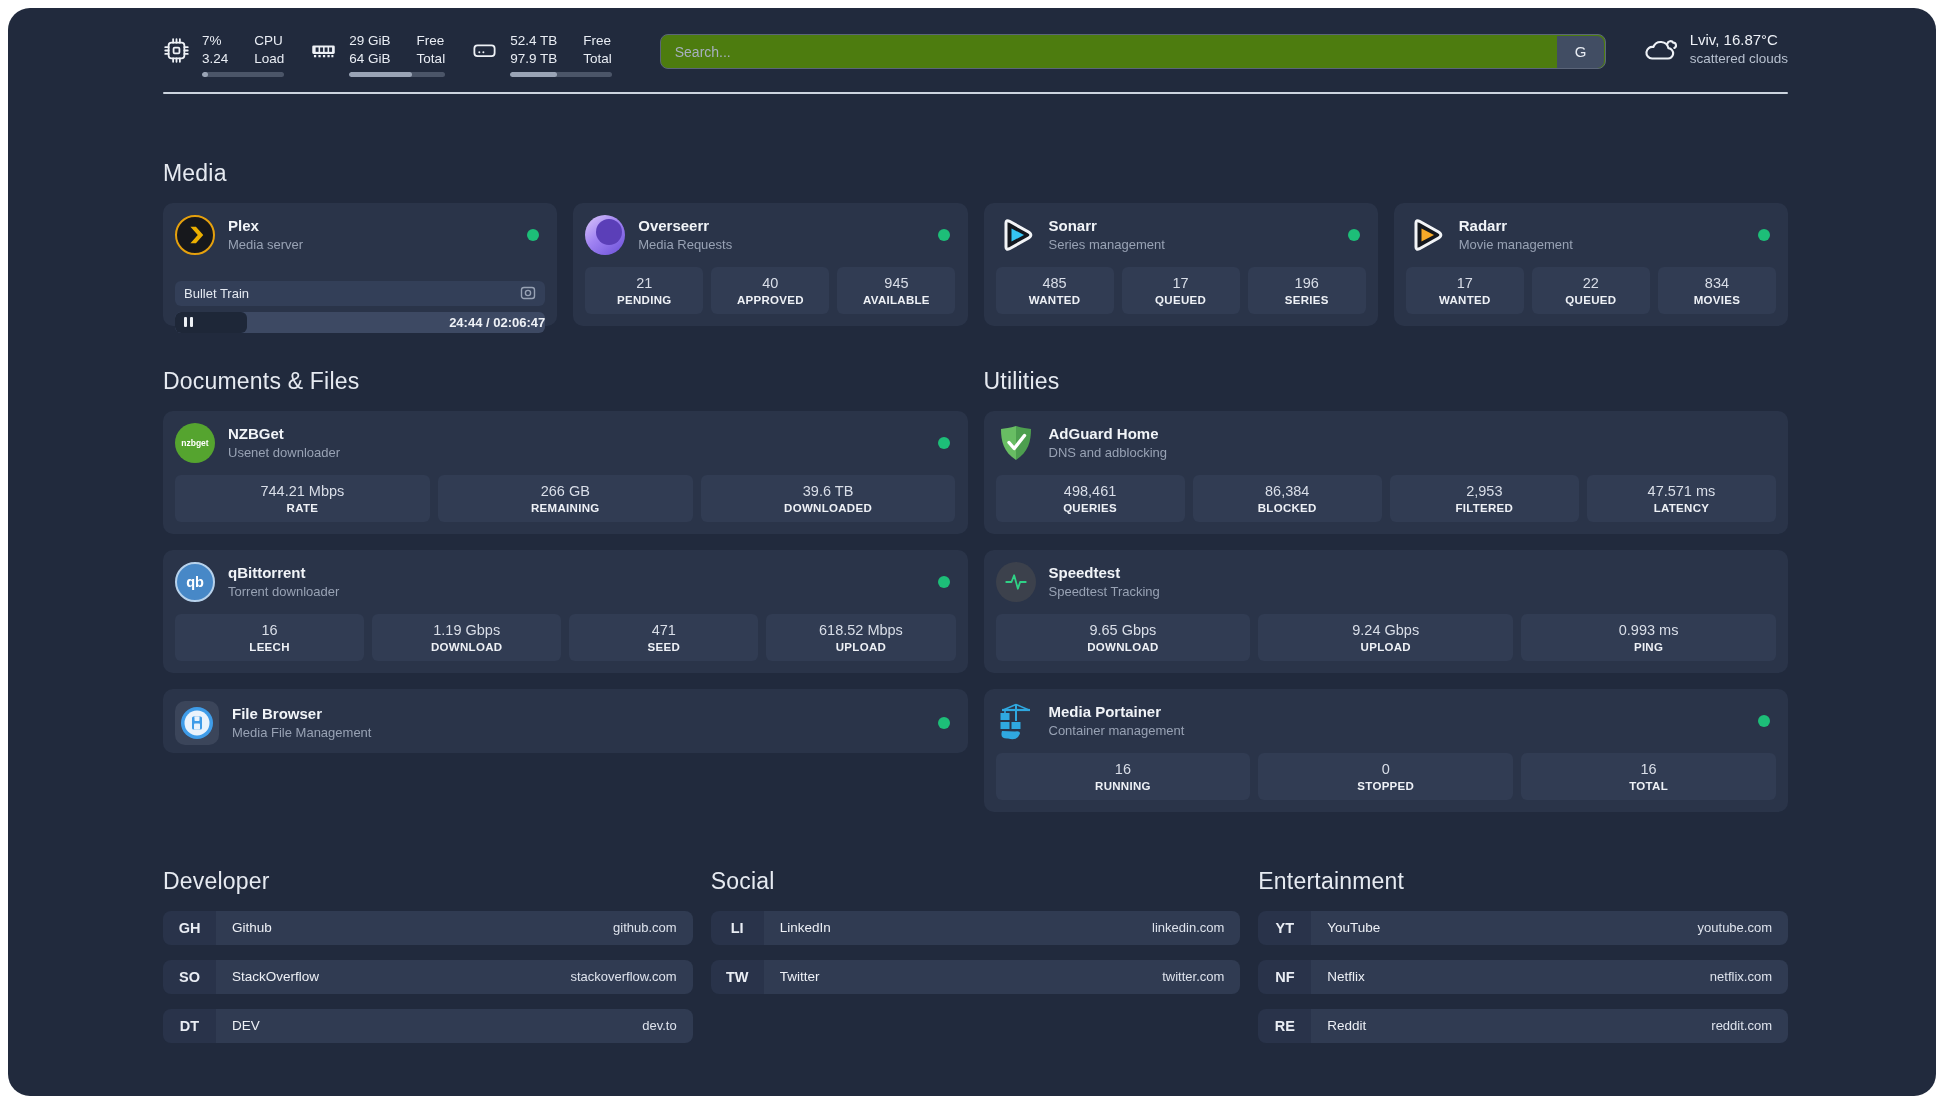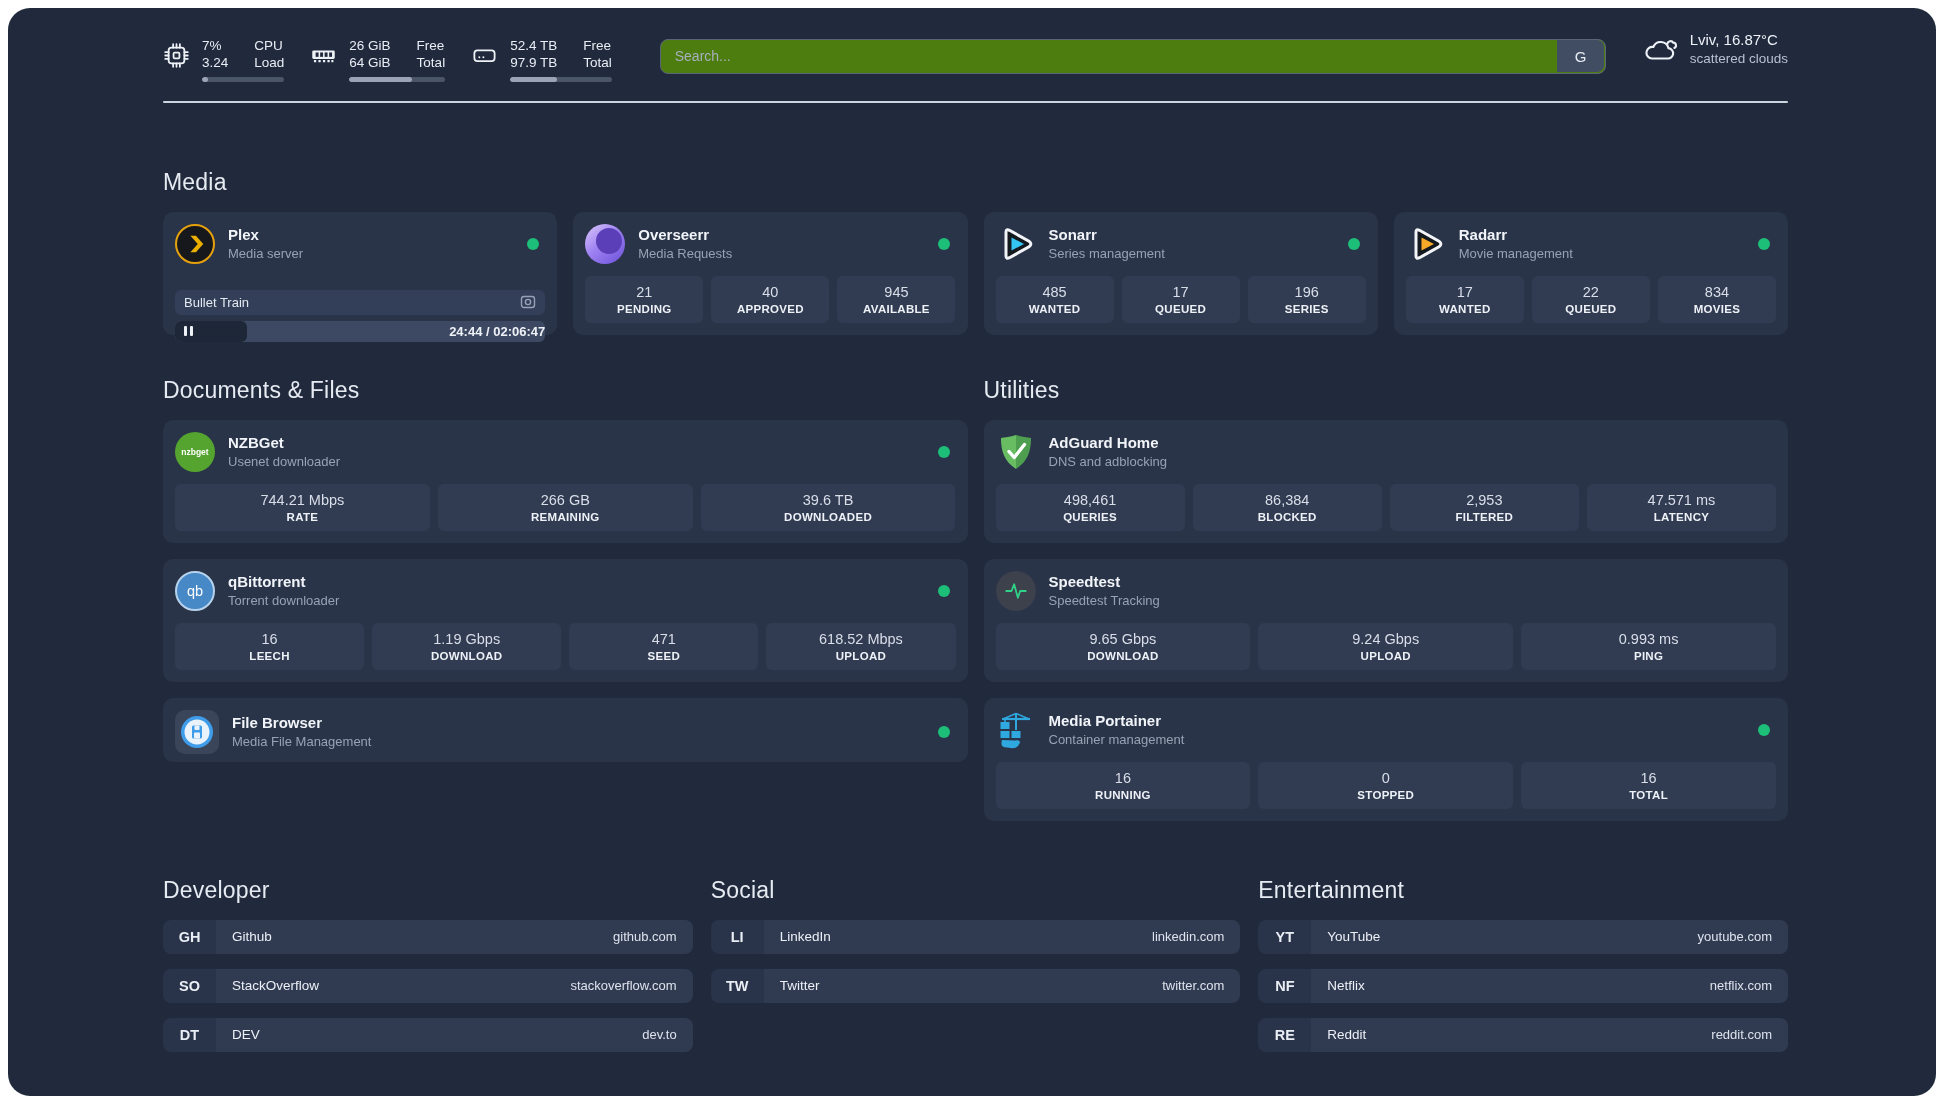--- a/index.html
+++ b/index.html
@@ -17,21 +17,21 @@
   .res .bar { margin-top:5px; height:5px; border-radius:3px; background:#4b5568; overflow:hidden; }
   .res .fill { height:100%; background:#9aa4b6; border-radius:3px; }
 
   .search-wrap { flex:1; position:relative; margin:0 36px 6px 22px; }
   .search-input { width:100%; height:35px; background:#4d7c0f; border:1.5px solid #5b6579; border-radius:8px;
     color:#dfe4ee; font-size:14px; padding:0 60px 0 14px; outline:none; font-family:"Liberation Sans", sans-serif; }
   .search-input::placeholder { color:#a7b0c0; }
   .search-engine { position:absolute; right:1.5px; top:1.5px; bottom:1.5px; width:47px; background:#414d63;
     border-radius:0 7px 7px 0; display:flex; align-items:center; justify-content:center;
     color:#e8ecf3; font-size:15px; cursor:pointer; }
-  .weather { display:flex; align-items:center; gap:12px; margin-bottom:21px; }
+  .weather { display:flex; align-items:center; gap:12px; margin-bottom:12px; }
   .weather .wicon { width:36px; height:28px; flex:none; }
   .weather .l1 { font-size:15px; color:#eef1f7; line-height:1.35; }
   .weather .l2 { font-size:13.5px; color:#b7c0cf; line-height:1.3; }
 
   .divider { margin-top:12px; height:2px; background:#ccd4df; border-radius:1px; }
 
   
   h2.sec { font-size:23px; font-weight:500; color:#e6eaf1; letter-spacing:.2px; }
   .sec-media { margin-top:66px; }
   .media-grid { margin-top:16px; display:grid; grid-template-columns:repeat(4,1fr); gap:16px; }
@@ -73,21 +73,21 @@
   .link-name { font-size:13.5px; color:#edf0f6; }
   .link-url { margin-left:auto; font-size:13px; color:#dde2ec; }
 
   
   .plex-icon { border-radius:50%; background:#17181c; border:2px solid #e5a00d; display:flex; align-items:center; justify-content:center; }
   .ov-icon { border-radius:50%; background:linear-gradient(140deg,#dcc9fa 0%,#a083f2 45%,#6a4fd8 100%); overflow:hidden; }
   .ov-pupil { position:absolute; width:26px; height:26px; border-radius:50%; background:#5b3fb8; top:4px; right:3px; }
   .nzb-icon { border-radius:50%; background:#55a42f; display:flex; align-items:center; justify-content:center;
     color:#fff; font-size:8.5px; font-weight:700; }
   .qb-icon { border-radius:50%; background:#4788c7; border:2.5px solid #b7d2ec; display:flex; align-items:center; justify-content:center;
-    color:#fff; font-size:14.5px; font-weight:400; }
+    color:#fff; font-size:14.5px; font-weight:700; }
   .fb-tile { width:44px; height:44px; border-radius:10px; background:#3b455a; display:flex; align-items:center; justify-content:center; }
   .st-icon { border-radius:50%; background:#3c414c; display:flex; align-items:center; justify-content:center; }
 </style>
 </head>
 <body>
 
 <div class="dashboard">
   <div class="content">
 
     <div class="topbar">
@@ -124,21 +124,21 @@
             <rect x="17" y="9.3" width="2.6" height="3.9" fill="#212a3d"></rect>
           <rect x="3.5" y="16" width="2" height="2" fill="#eef1f6"></rect>
             <rect x="7.5" y="16" width="2" height="2" fill="#eef1f6"></rect>
           <rect x="11.5" y="16" width="2" height="2" fill="#eef1f6"></rect>
             <rect x="15.5" y="16" width="2" height="2" fill="#eef1f6"></rect>
             <rect x="19" y="16" width="1.8" height="2" fill="#eef1f6"></rect>
         </svg>
         <div class="body">
           <div class="rows">
             <div class="col">
-              <span>26 GiB</span>
+              <span>29 GiB</span>
               <span>64 GiB</span>
             </div>
             <div class="col">
               <span>Free</span>
               <span>Total</span>
             </div>
           </div>
           <div class="bar">
             <div class="fill" style="width: 65%;"></div>
           </div>

